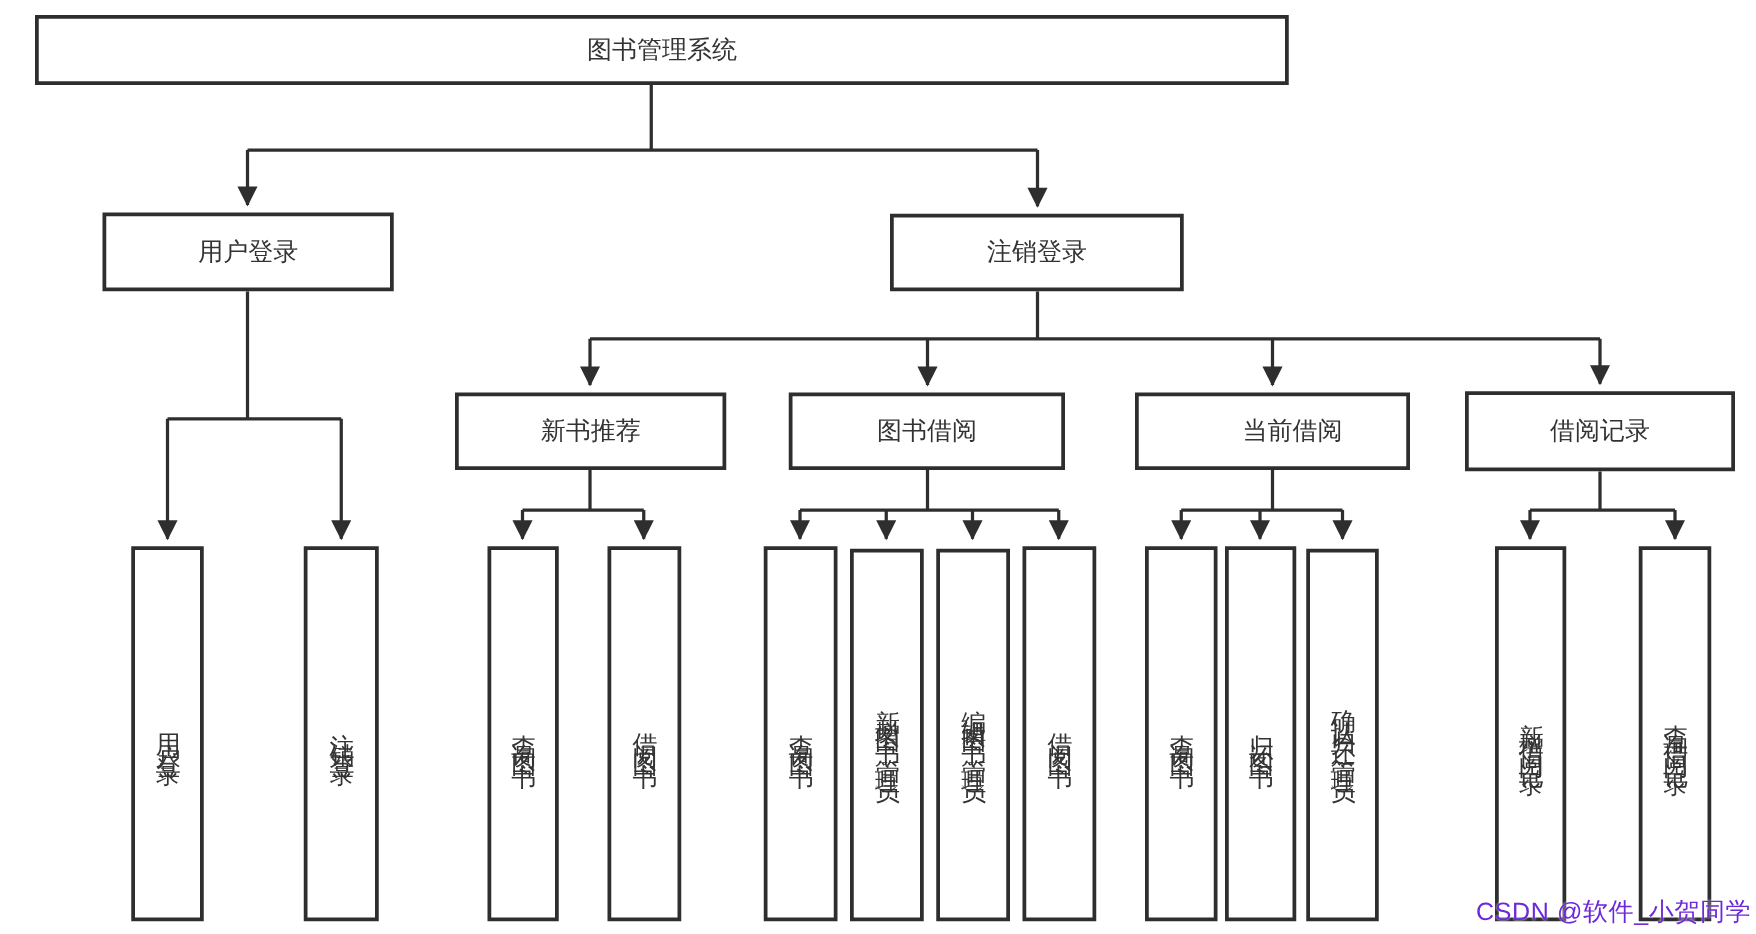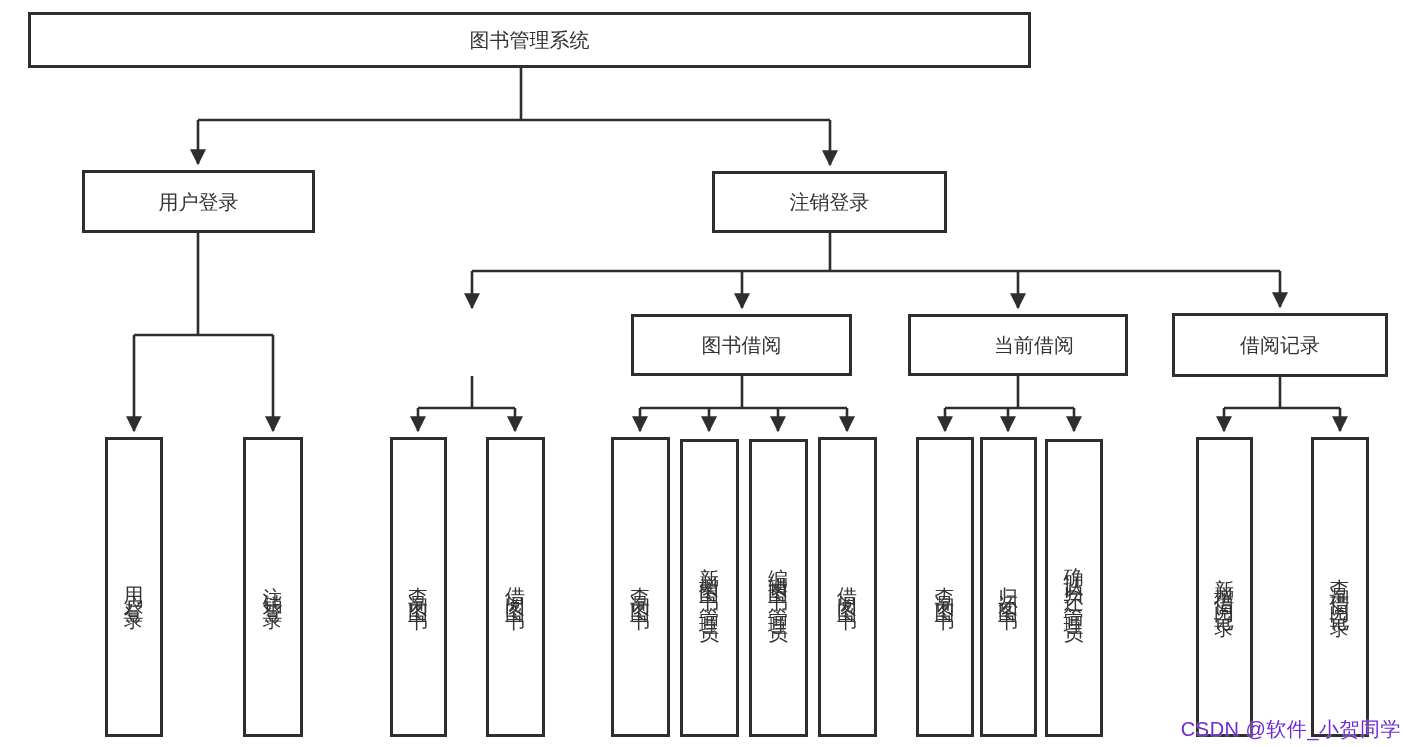--- a/index.html
+++ b/index.html
@@ -110,20 +110,23 @@
     <span class="lbl">图书管理系统</span>
   </div>
 
   <div class="node" style="left:82px; top:170px; width:233px; height:63px;">
     <span class="lbl">用户登录</span>
   </div>
   <div class="node" style="left:712px; top:171px; width:235px; height:62px;">
     <span class="lbl">注销登录</span>
   </div>
 
+  <div class="node" style="left:364px; top:314px; width:217px; height:62px;">
+    <span class="lbl">新书推荐</span>
+  </div>
   <div class="node" style="left:631px; top:314px; width:221px; height:62px;">
     <span class="lbl">图书借阅</span>
   </div>
   <div class="node" style="left:908px; top:314px; width:220px; height:62px;padding-left:32px;">
     <span class="lbl">当前借阅</span>
   </div>
   <div class="node" style="left:1172px; top:313px; width:216px; height:64px;">
     <span class="lbl">借阅记录</span>
   </div>
 

